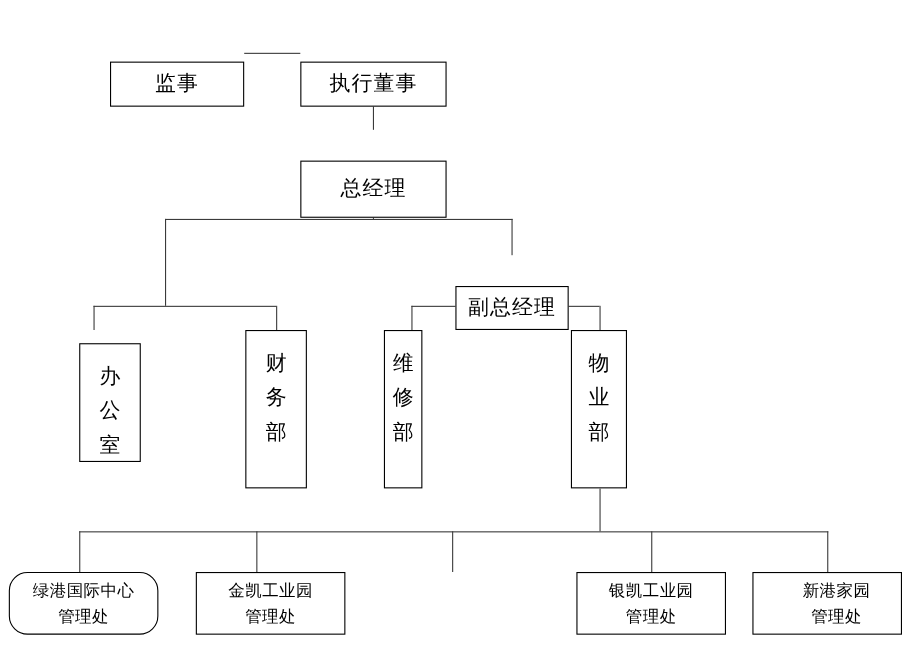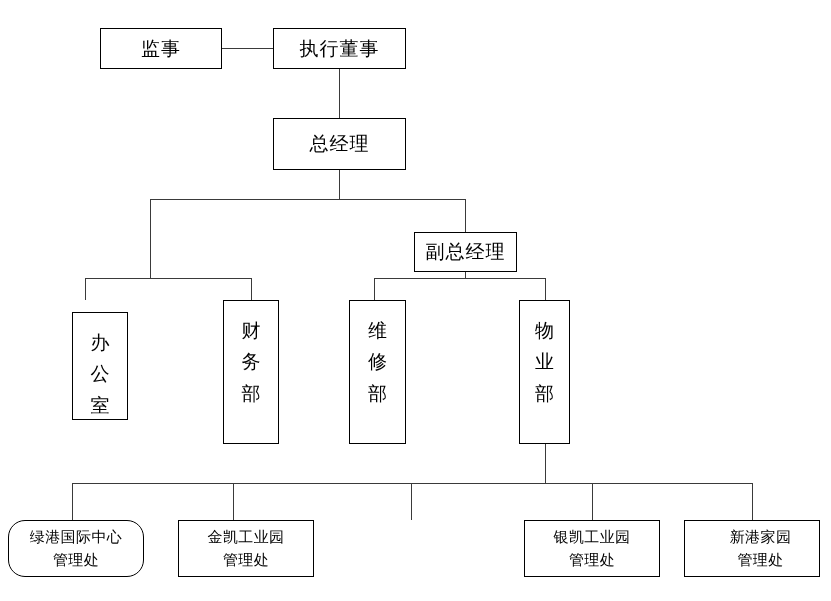--- a/index.html
+++ b/index.html
@@ -27,20 +27,21 @@
     align-items: center;
     justify-content: center;
     text-align: center;
     color: #000000;
     line-height: 1.32;
     z-index: 2;
   }
   .node.horiz {
     font-size: 19px;
     letter-spacing: 1px;
+    margin-top: 28px;
   }
   .node.vert {
     align-items: flex-start;
     padding-top: 14px;
     font-size: 19px;
   }
   .node.vert .vtext {
     display: block;
     width: 1em;
     margin: 0 auto;
@@ -117,21 +118,21 @@
   </div>
 
   <div class="node vert" style="left:72px; top:300px; width:56px; height:108px;margin-top:12px;">
     <span class="vtext">办公室</span>
   </div>
 
   <div class="node vert" style="left:223px; top:300px; width:56px; height:144px;">
     <span class="vtext">财务部</span>
   </div>
 
-  <div class="node vert" style="left:349px; top:300px; width:57px; height:144px;">
+  <div class="node vert" style="left:349px; top:300px; width:35px; height:144px;">
     <span class="vtext">维修部</span>
   </div>
 
   <div class="node vert" style="left:519px; top:300px; width:51px; height:144px;">
     <span class="vtext">物业部</span>
   </div>
 
   <div class="node leaf" style="left:8px; top:520px; width:136px; height:57px;border-radius:17px;">
     <div>
       <div>绿港国际中心</div>

